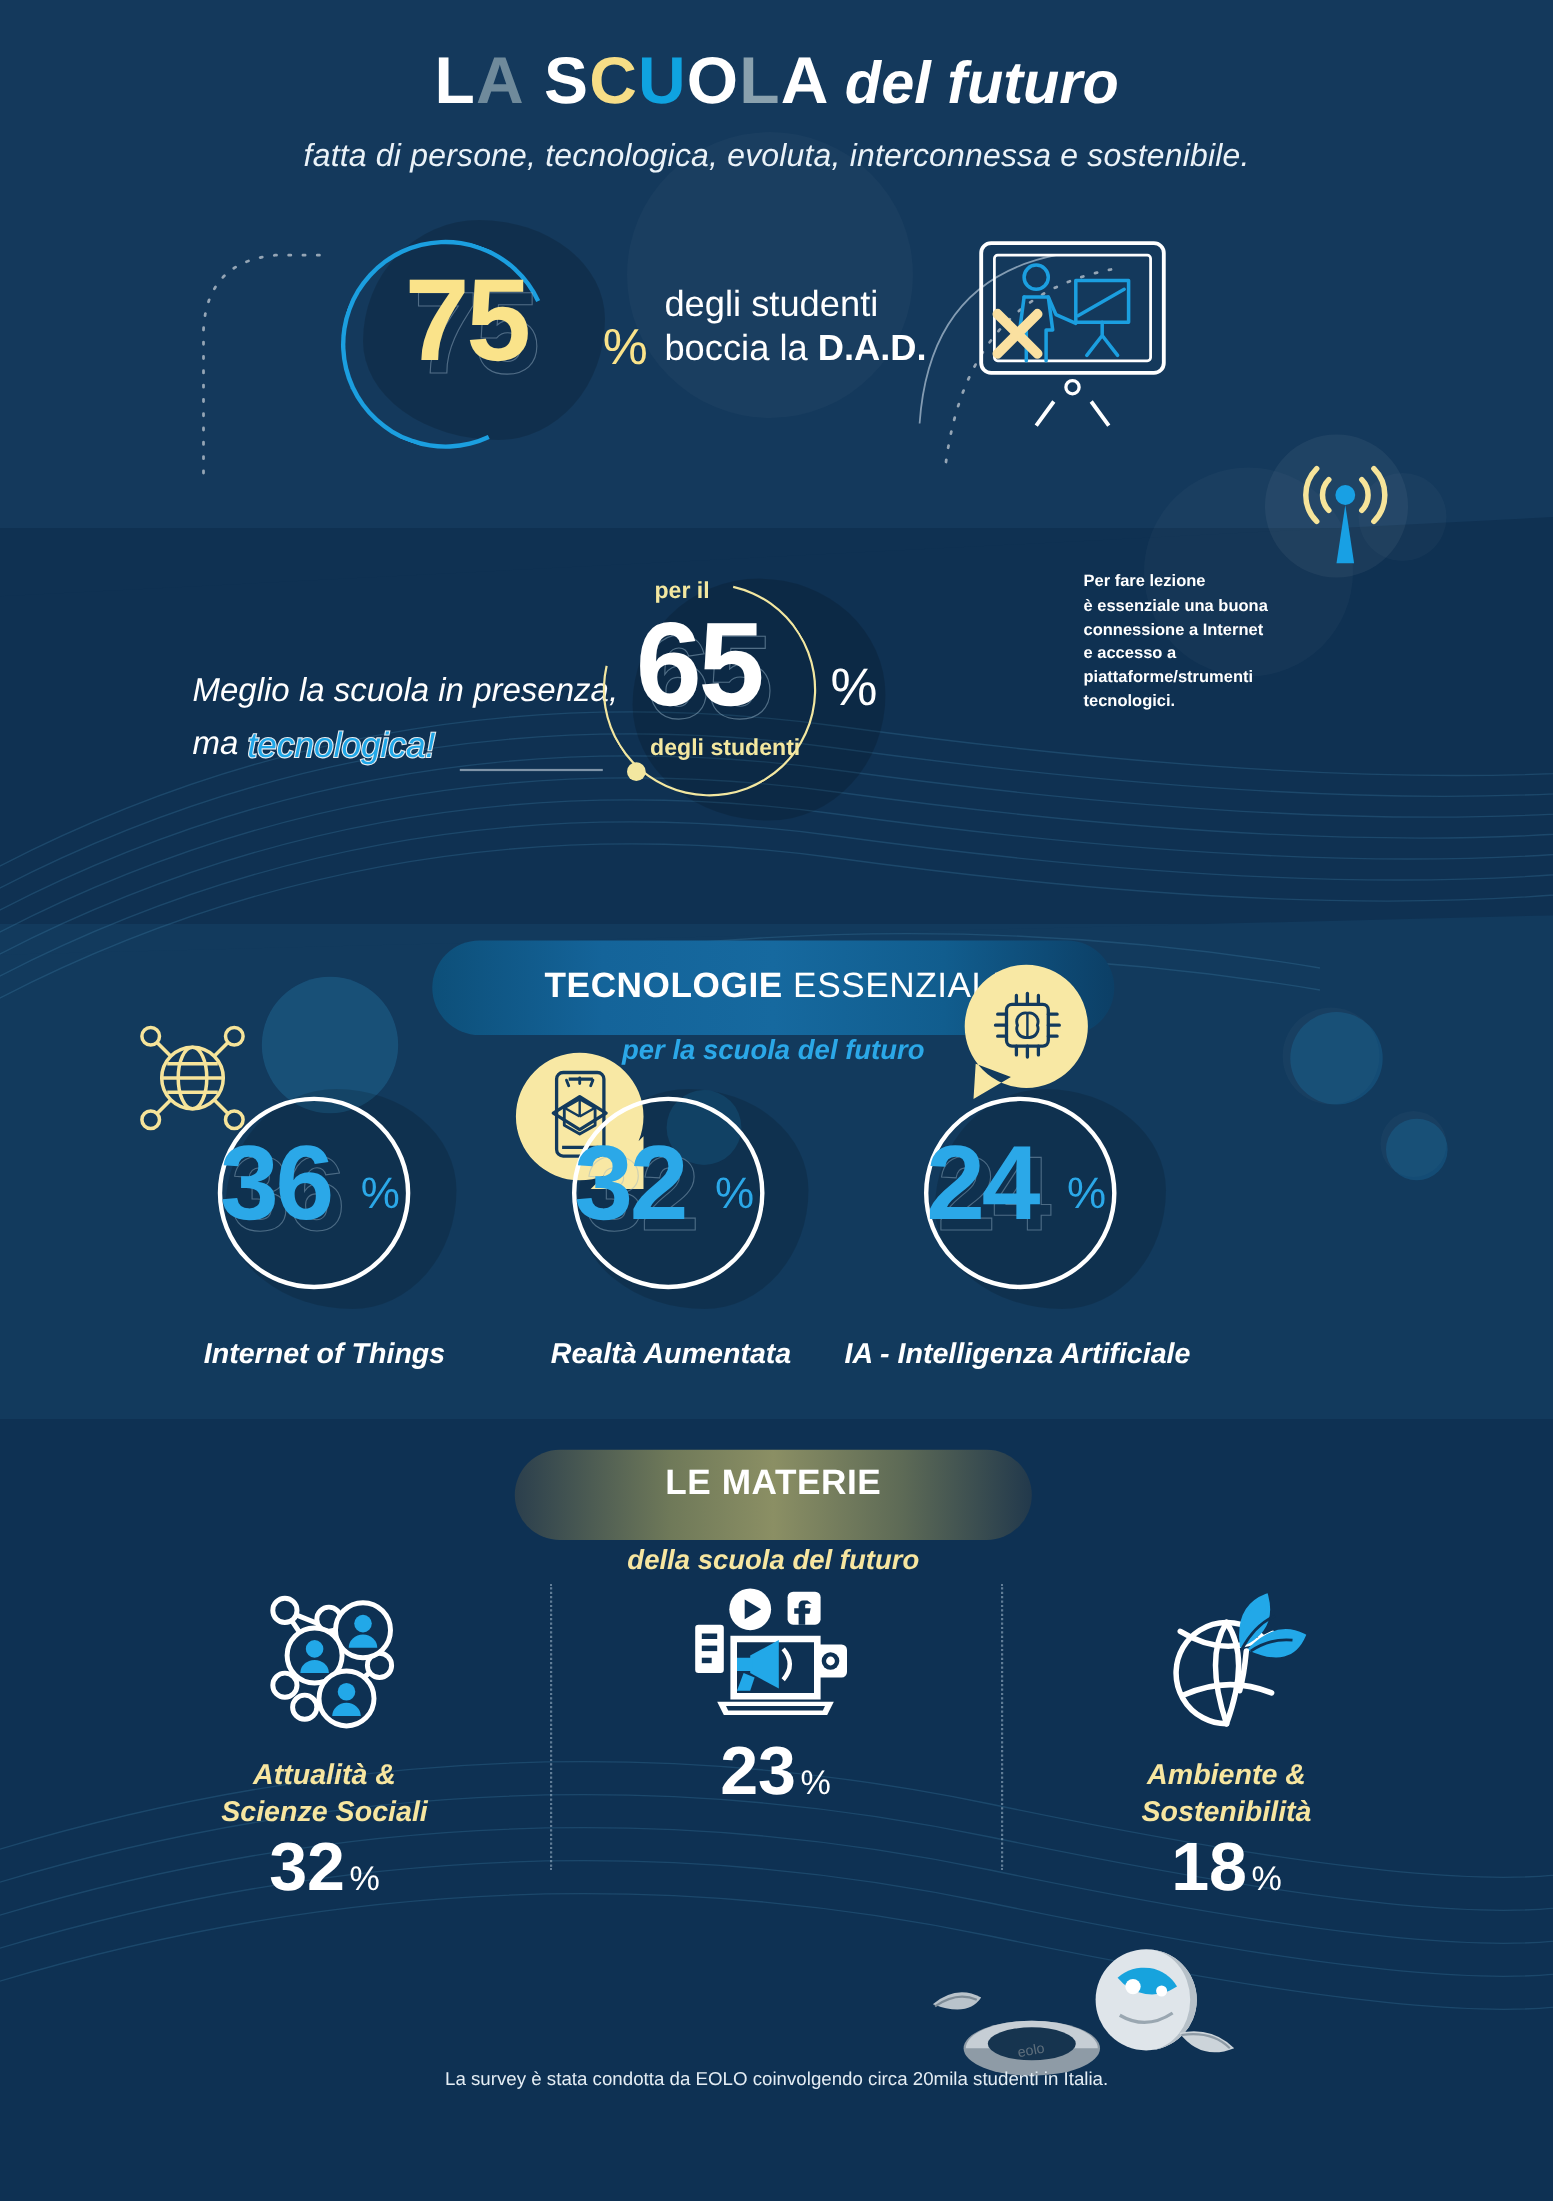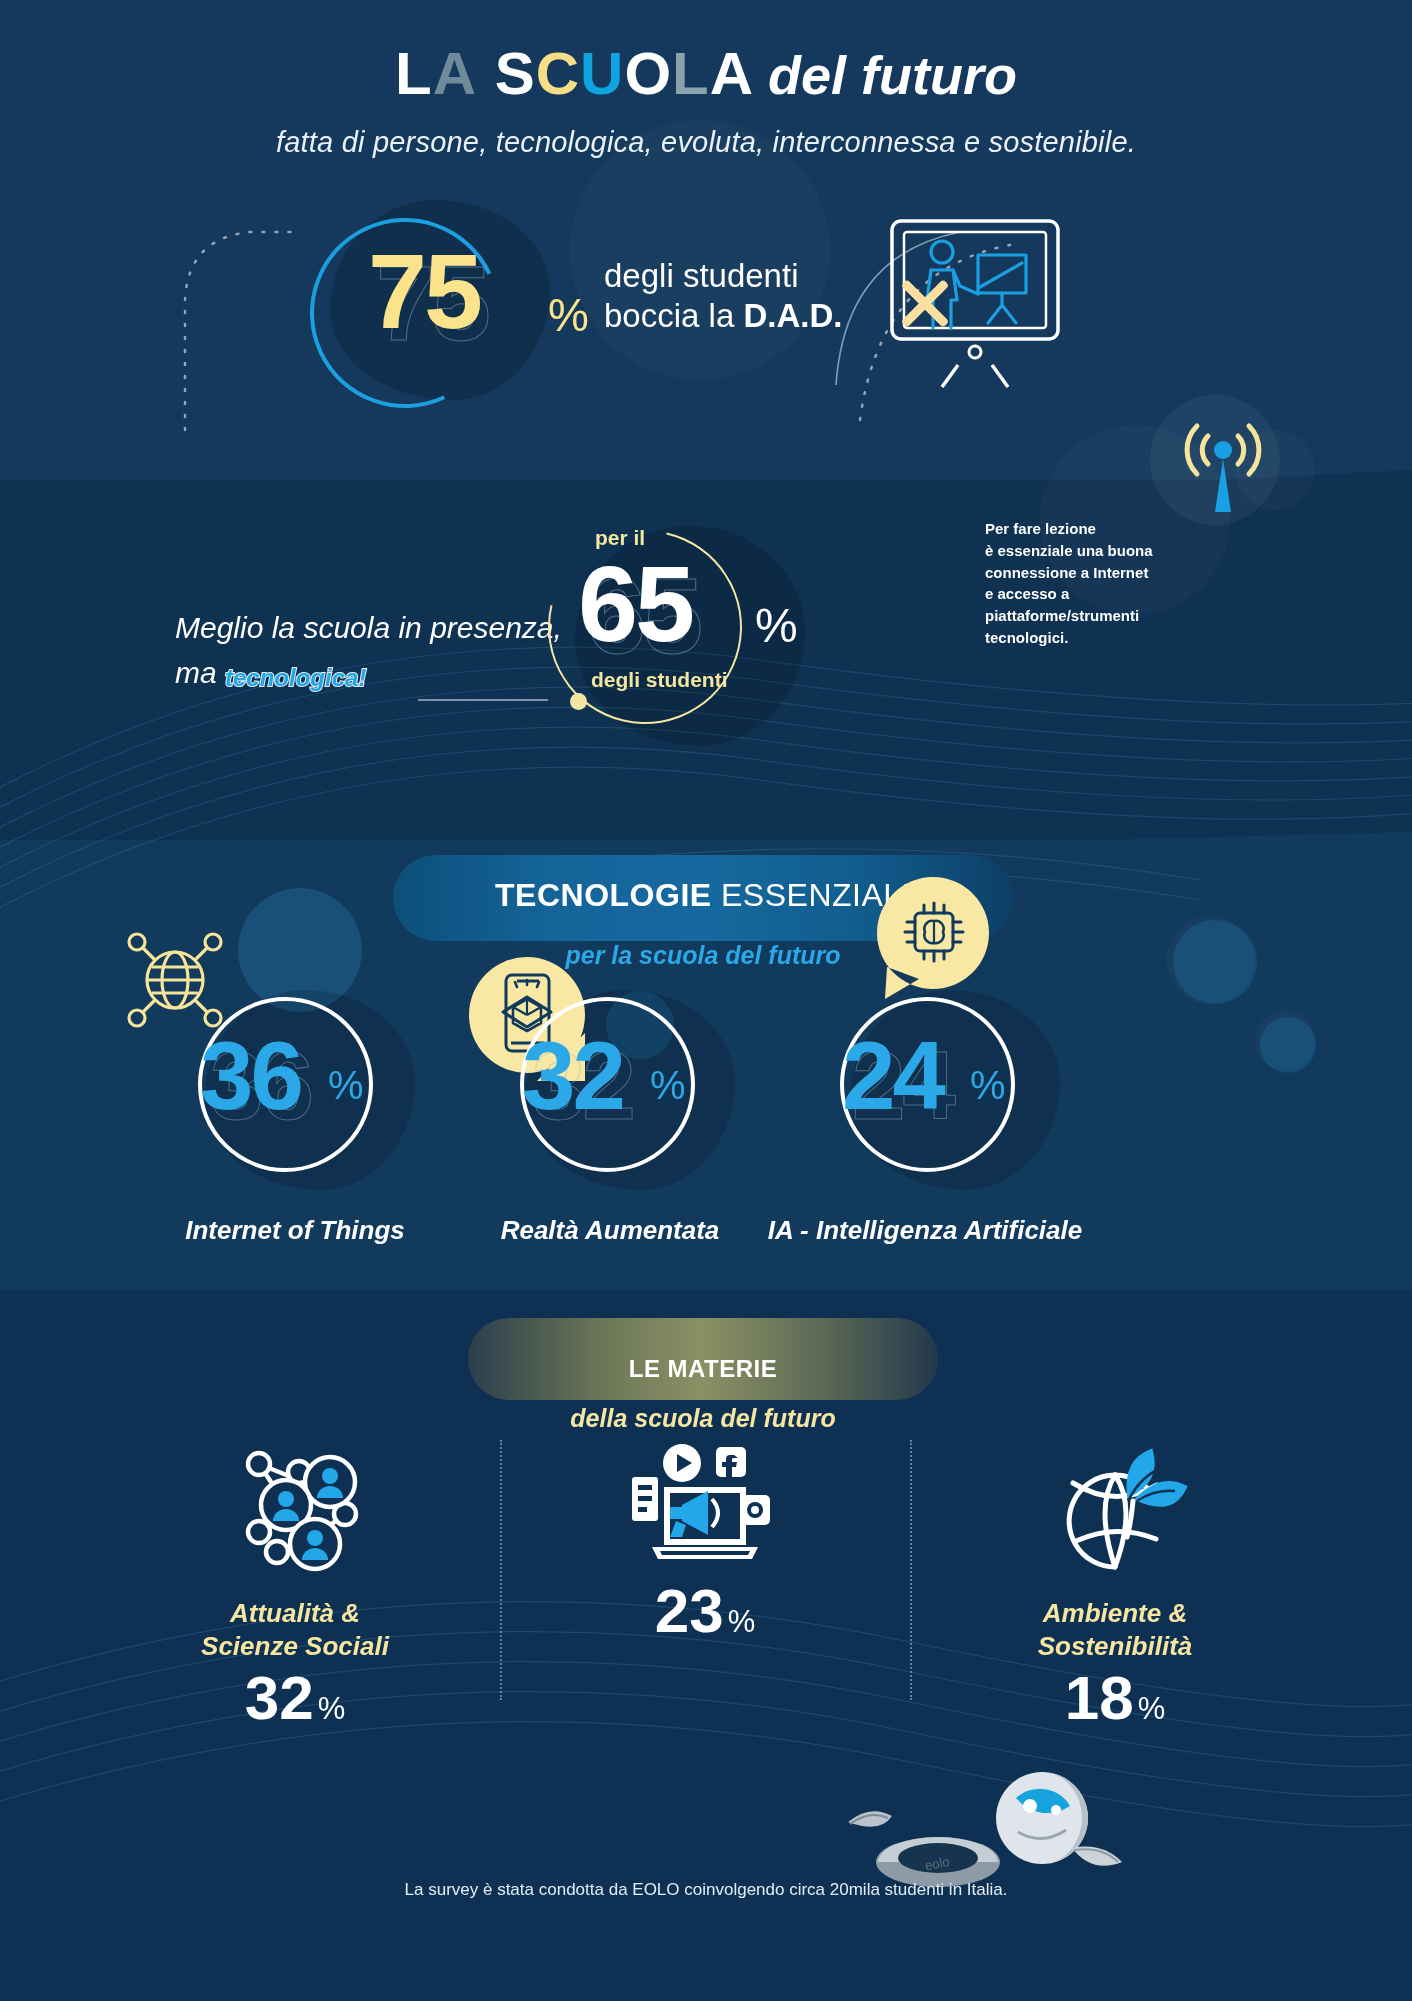--- a/index.html
+++ b/index.html
@@ -79,21 +79,21 @@
   #xmark span:first-child { transform:rotate(45deg); }
   #xmark span:last-child { transform:rotate(-45deg); }
 
   
   #sec65 { position:absolute; top:540px; left:0; width:100%; height:320px; }
   #meglio {
     position:absolute; left:175px; top:65px;
     font-style:italic; font-size:30px; line-height:1.5; color:#ffffff;
   }
   #tecnologica {
-    font-style:italic; font-weight:bold; font-size:24px; color:#20a7e8;
+    font-style:italic; font-weight:normal; font-size:32px; color:#20a7e8;
     -webkit-text-stroke:2px #e8eef2; paint-order:stroke fill;
     letter-spacing:0px; display:inline-block; transform:translateY(3px);
   }
   #connector {
     position:absolute; left:418px; top:159px; width:130px; height:2px;
     background:rgba(220,230,238,0.55);
   }
   #ring65 {
     position:absolute; left:548px; top:-10px; width:194px; height:194px;
     border-radius:50%; border:2.5px solid #f3e7a0;
@@ -132,21 +132,21 @@
     background:linear-gradient(90deg,#2b3f4d 0%, #6f7959 30%, #8b8f64 50%, #5d6a56 75%, #22394c 100%);
   }
   .pill-main { font-size:32px; font-weight:300; padding-top:22px; color:#fff; letter-spacing:0.5px; }
   .pill-main b { font-weight:bold; }
   .pill-sub {
     position:absolute; width:100%; top:86px; left:0;
     font-style:italic; font-weight:bold; font-size:25px;
   }
   #pill-tech .pill-sub { color:#2ba8e8; }
   #pill-mat .pill-sub { color:#f7e6a0; }
-  #pill-mat .pill-main { font-weight:bold; font-size:24px; padding-top:37px; }
+  #pill-mat .pill-main { font-weight:bold; font-size:32px; padding-top:11px; }
 
   
   #techrow { position:absolute; top:935px; left:0; width:100%; height:330px; }
   .techcell { position:absolute; width:390px; text-align:center; }
   .tc-ring { position:absolute; width:175px; height:175px; border-radius:50%;
      border:4px solid #ffffff; }
   .tc-shade { position:absolute; width:210px; height:200px; background:rgba(0,0,0,0.14);
      border-radius:48% 52% 45% 55% / 54% 46% 54% 46%; }
   .tc-num { position:absolute; font-size:96px; font-weight:bold; color:#2ba8e8; letter-spacing:-3px; line-height:1; }
   .tc-num-ghost { position:absolute; font-size:96px; font-weight:bold; color:transparent;

